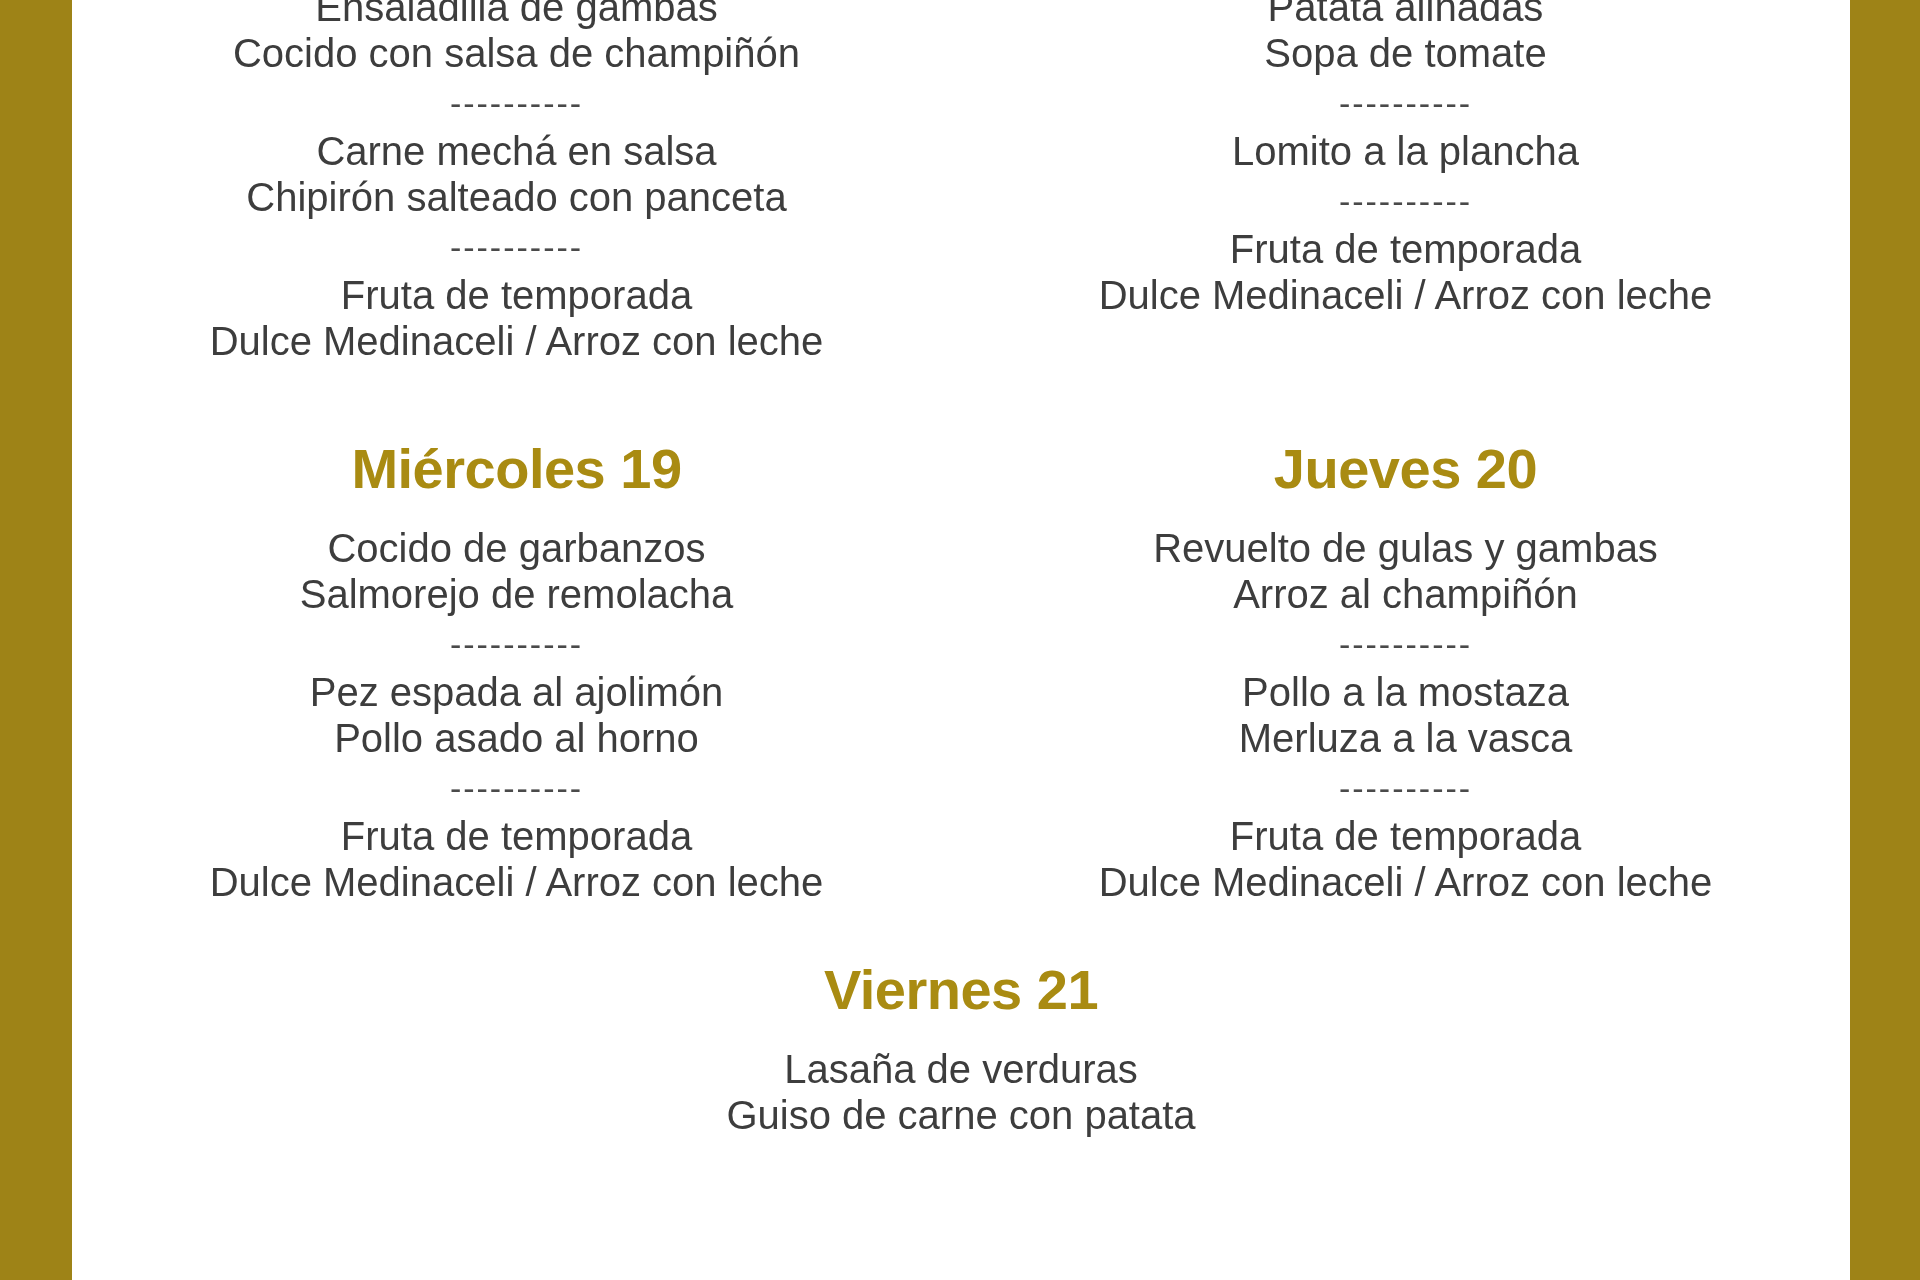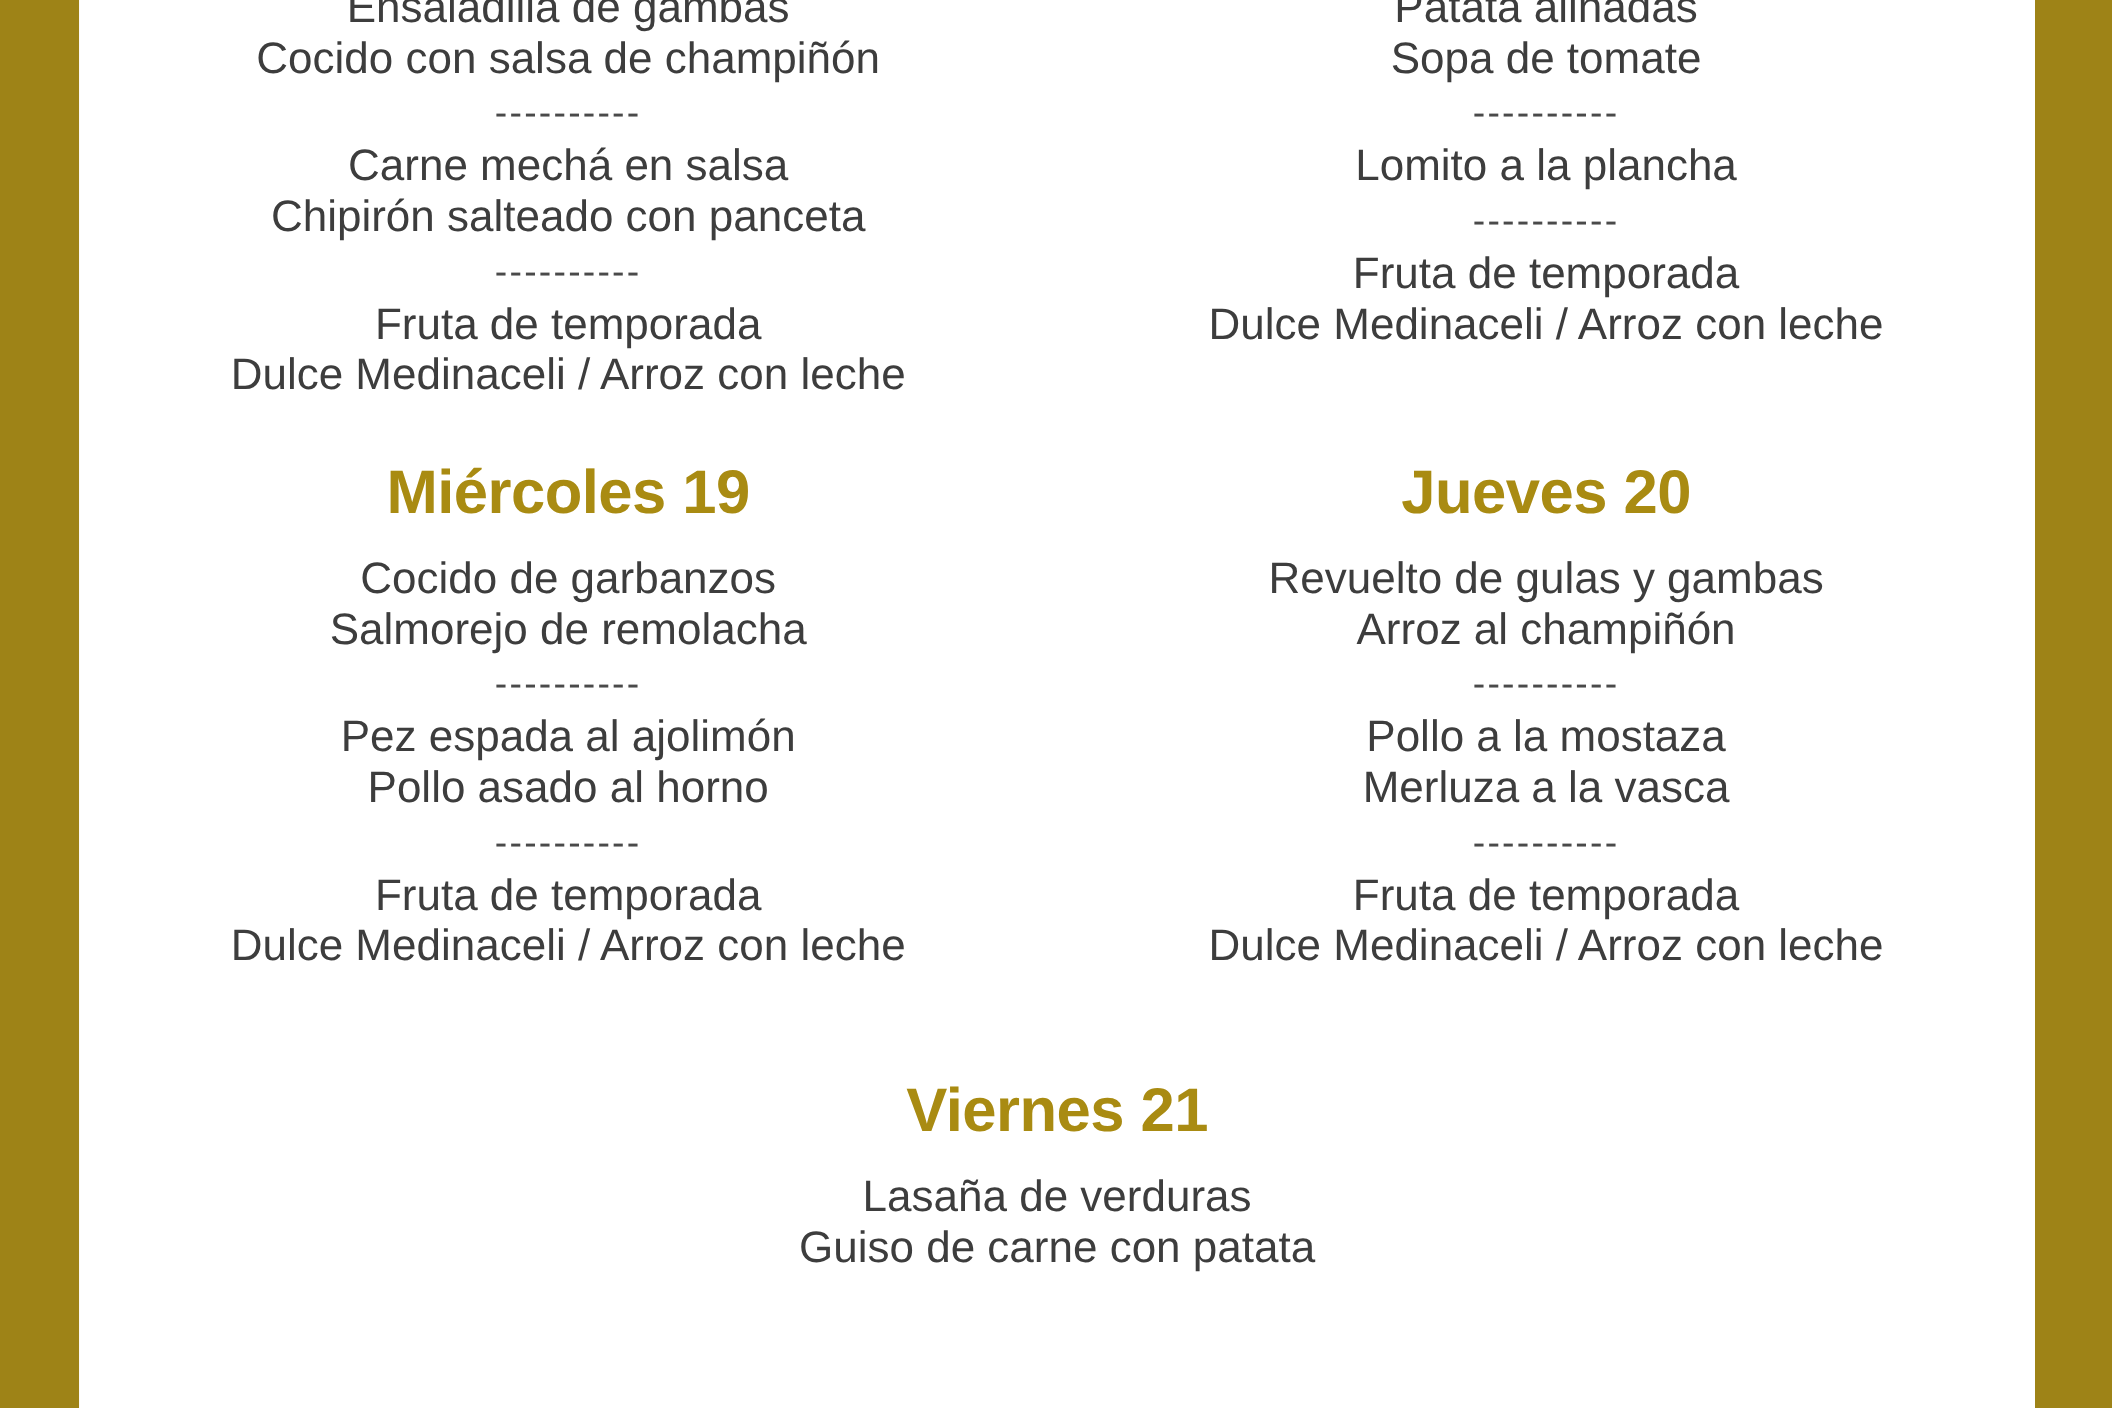--- a/index.html
+++ b/index.html
@@ -75,27 +75,27 @@
   }
 
   
   .row-top {
     margin-top: -42px;
   }
   .row-top .dish:first-child {
     
   }
 
-  .row-mid { margin-top: 54px; }
+  .row-mid { margin-top: 76px; }
 
   .row-bottom {
     margin-top: 56px;
     text-align: center;
   }
-  .row-bottom .day-block { grid-column: 1 / span 2; margin-top: 41px; }
+  .row-bottom .day-block { grid-column: 1 / span 2; }
 </style>
 </head>
 <body>
 
 <div class="border-bar left"></div>
 <div class="border-bar right"></div>
 
 <div class="page">
 
   <div class="grid row-top">

